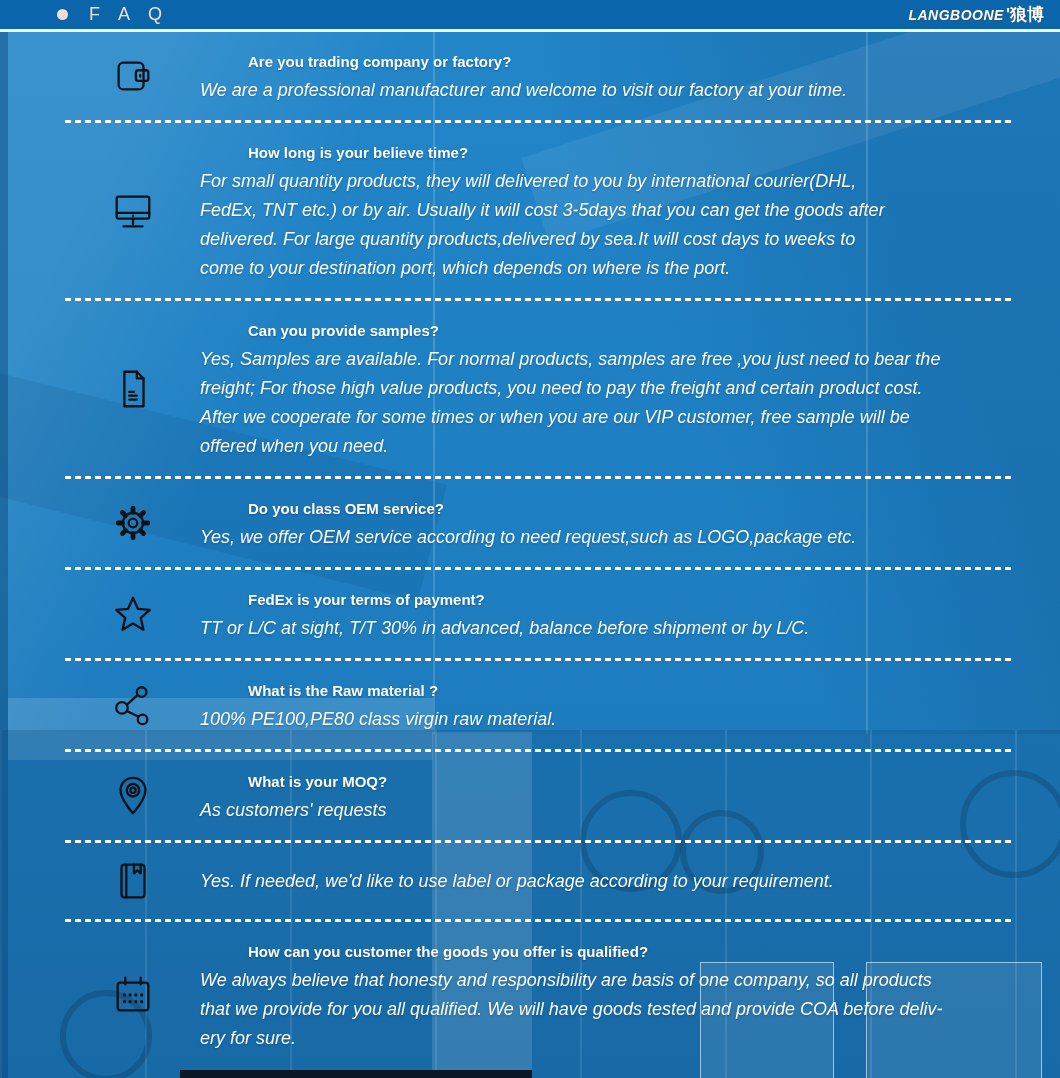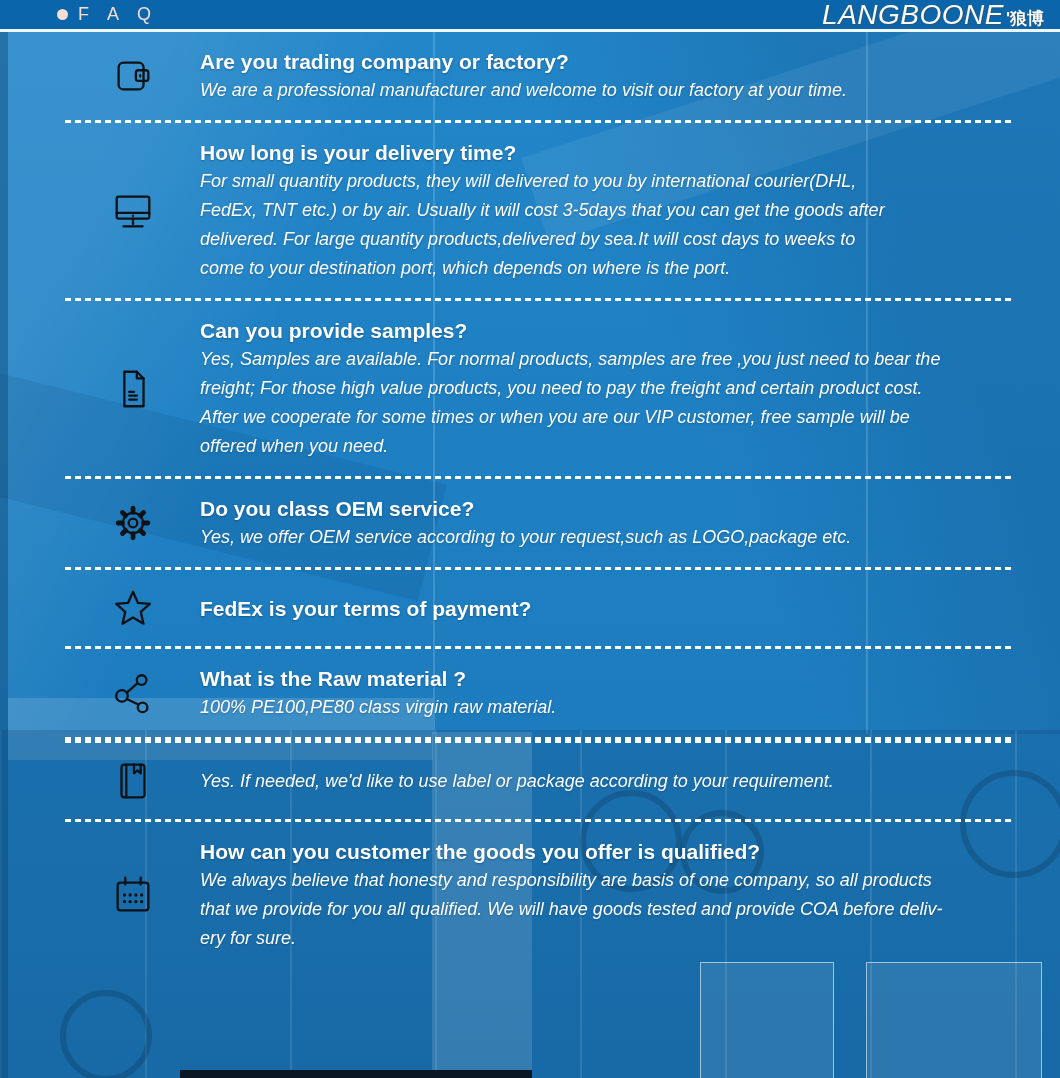--- a/index.html
+++ b/index.html
@@ -35,37 +35,37 @@
   .bg-edge-left{position:absolute;left:0;top:29px;width:8px;height:1049px;background:rgba(12,70,120,0.45);}
   .footer-partial{position:absolute;left:180px;top:1070px;width:352px;height:8px;background:#0c1726;}
 
   
   .header{
     position:relative;height:29px;background:#0a65aa;
     display:flex;align-items:center;justify-content:space-between;
     padding:0 16px 0 57px;z-index:5;
   }
   .header-rule{position:relative;height:3px;background:#eef7fc;z-index:5;}
-  .faq-title-wrap{display:flex;align-items:center;gap:10px;}
+  .faq-title-wrap{display:flex;align-items:center;gap:21px;}
   .faq-bullet{width:11px;height:11px;border-radius:50%;background:#f4ddd2;}
   .faq-title{color:#f4ddd2;font-size:18px;letter-spacing:7px;font-weight:400;}
   .brand{display:flex;align-items:baseline;color:#fdfbf7;}
-  .brand-en{font-size:28px;font-weight:400;font-style:italic;letter-spacing:0.5px;
+  .brand-en{font-size:14px;font-weight:700;font-style:italic;letter-spacing:0.5px;
     text-shadow:1px 1px 0 rgba(110,60,25,0.35);}
   .brand-cn{font-size:17px;font-weight:700;margin-left:2px;
     text-shadow:1px 1px 0 rgba(110,60,25,0.35);}
 
   
   .content{position:relative;z-index:4;padding:0 48px 0 65px;}
   .faq-row{display:flex;align-items:center;padding:15px 0;}
   .icon-col{flex:0 0 135px;display:flex;justify-content:center;}
   .icon-col svg{display:block;}
   .text-col{flex:1;max-width:830px;color:#fff;}
-  .q{font-size:21px;font-weight:700;line-height:29px;white-space:pre-line;
-     text-shadow:0 1px 2px rgba(0,30,60,0.35);}
+  .q{font-size:15px;font-weight:700;line-height:29px;white-space:pre-line;
+     text-shadow:0 1px 2px rgba(0,30,60,0.35);margin-left:48px;}
   .a{font-size:18px;font-weight:400;line-height:29px;white-space:pre-line;
      text-shadow:0 1px 2px rgba(0,30,60,0.25);font-style:italic;}
   .sep{height:3px;
     background:repeating-linear-gradient(90deg,#ffffff 0 6px, rgba(255,255,255,0) 6px 10px);}
 </style>
 </head>
 <body>
 
 <div class="page">
 
@@ -120,21 +120,21 @@
       <div class="icon-col">
         <svg width="46" height="46" viewBox="0 0 48 48" fill="none" stroke="#0d1216" stroke-width="2.4" stroke-linecap="round" stroke-linejoin="round">
           <rect x="7" y="9" width="34" height="23" rx="2"></rect>
           <line x1="7" y1="26" x2="41" y2="26"></line>
           <line x1="24" y1="32" x2="24" y2="38"></line>
           <line x1="14" y1="40" x2="34" y2="40"></line>
           <line x1="24" y1="28.8" x2="24" y2="29.2"></line>
         </svg>
       </div>
       <div class="text-col">
-        <div class="q">How long is your delivery time?</div>
+        <div class="q">How long is your believe time?</div>
         <div class="a">For small quantity products, they will delivered to you by international courier(DHL,
 FedEx, TNT etc.) or by air. Usually it will cost 3-5days that you can get the goods after
 delivered. For large quantity products,delivered by sea.It will cost days to weeks to
 come to your destination port, which depends on where is the port.</div>
       </div>
     </div>
     <div class="sep"></div>
 
     <div class="faq-row">
       <div class="icon-col">
@@ -168,33 +168,34 @@
             <line x1="16.2" y1="31.8" x2="13" y2="35"></line>
             <line x1="13" y1="24" x2="8.5" y2="24"></line>
             <line x1="16.2" y1="16.2" x2="13" y2="13"></line>
             <line x1="24" y1="13" x2="24" y2="8.5"></line>
             <line x1="31.8" y1="16.2" x2="35" y2="13"></line>
           </g>
         </svg>
       </div>
       <div class="text-col">
         <div class="q">Do you class OEM service?</div>
-        <div class="a">Yes, we offer OEM service according to your request,such as LOGO,package etc.</div>
+        <div class="a">Yes, we offer OEM service according to need request,such as LOGO,package etc.</div>
       </div>
     </div>
     <div class="sep"></div>
 
     <div class="faq-row">
       <div class="icon-col">
         <svg width="46" height="46" viewBox="0 0 48 48" fill="none" stroke="#0d1216" stroke-width="2.4" stroke-linecap="round" stroke-linejoin="round">
           <path d="M24 7l5.09 11.58 12.41 1.14-9.37 8.37 2.77 12.31L24 33.9l-10.9 6.5 2.77-12.31-9.37-8.37 12.41-1.14z"></path>
         </svg>
       </div>
       <div class="text-col">
         <div class="q">FedEx is your terms of payment?</div>
+        <div class="a">TT or L/C at sight, T/T 30% in advanced, balance before shipment or by L/C.</div>
       </div>
     </div>
     <div class="sep"></div>
 
     <div class="faq-row">
       <div class="icon-col">
         <svg width="46" height="46" viewBox="0 0 48 48" fill="none" stroke="#0d1216" stroke-width="2.4" stroke-linecap="round" stroke-linejoin="round">
           <circle cx="12.5" cy="27" r="6"></circle>
           <circle cx="33" cy="10.5" r="5"></circle>
           <circle cx="34" cy="39" r="5"></circle>
@@ -202,20 +203,33 @@
           <line x1="18" y1="30.5" x2="29.5" y2="36"></line>
         </svg>
       </div>
       <div class="text-col">
         <div class="q">What is the Raw material ?</div>
         <div class="a">100% PE100,PE80 class virgin raw material.</div>
       </div>
     </div>
     <div class="sep"></div>
 
+    <div class="faq-row">
+      <div class="icon-col">
+        <svg width="46" height="46" viewBox="0 0 48 48" fill="none" stroke="#0d1216" stroke-width="2.4" stroke-linecap="round" stroke-linejoin="round">
+          <path d="M24 5c-7.2 0-13 5.8-13 13 0 9.8 13 24 13 24s13-14.2 13-24c0-7.2-5.8-13-13-13z"></path>
+          <circle cx="24" cy="18" r="6.5"></circle>
+          <circle cx="24" cy="18" r="2.8"></circle>
+        </svg>
+      </div>
+      <div class="text-col">
+        <div class="q">What is your MOQ?</div>
+        <div class="a">As customers' requests</div>
+      </div>
+    </div>
     <div class="sep"></div>
 
     <div class="faq-row">
       <div class="icon-col">
         <svg width="46" height="46" viewBox="0 0 48 48" fill="none" stroke="#0d1216" stroke-width="2.4" stroke-linecap="round" stroke-linejoin="round">
           <rect x="12" y="7" width="24" height="34" rx="3"></rect>
           <line x1="17" y1="7" x2="17" y2="41"></line>
           <path d="M25 7 v9 l3.5-3 3.5 3 v-9"></path>
         </svg>
       </div>

